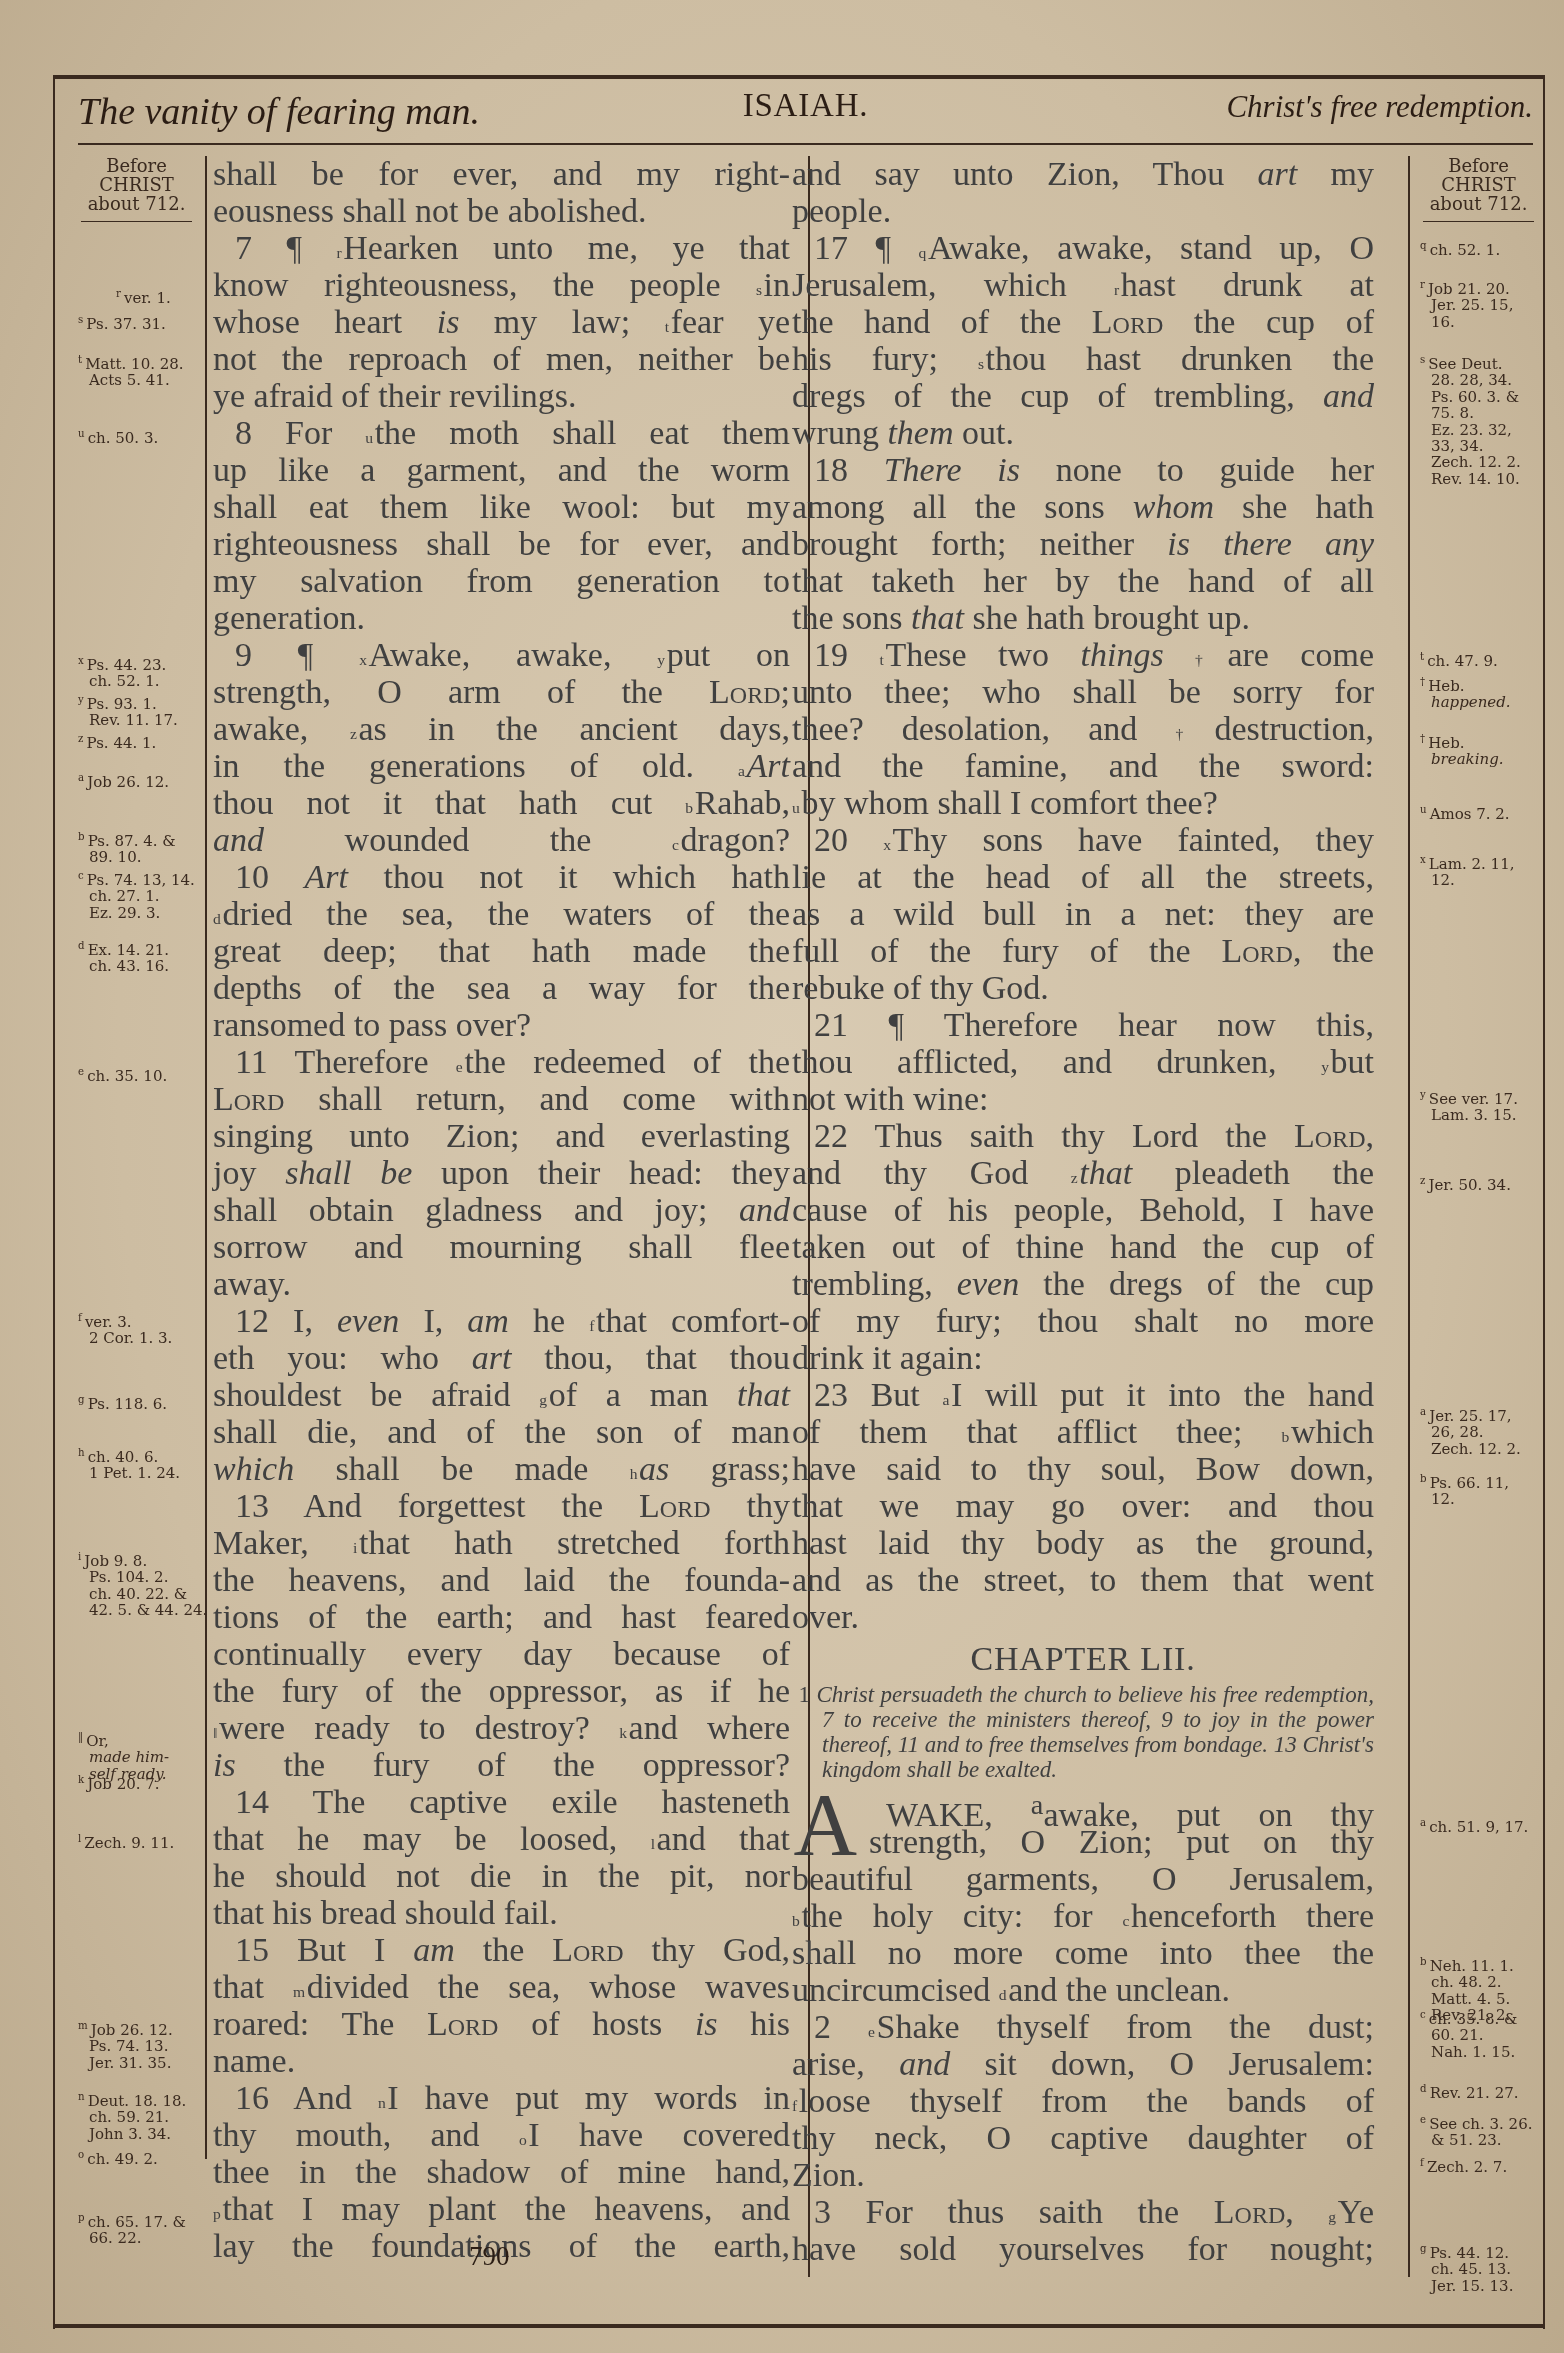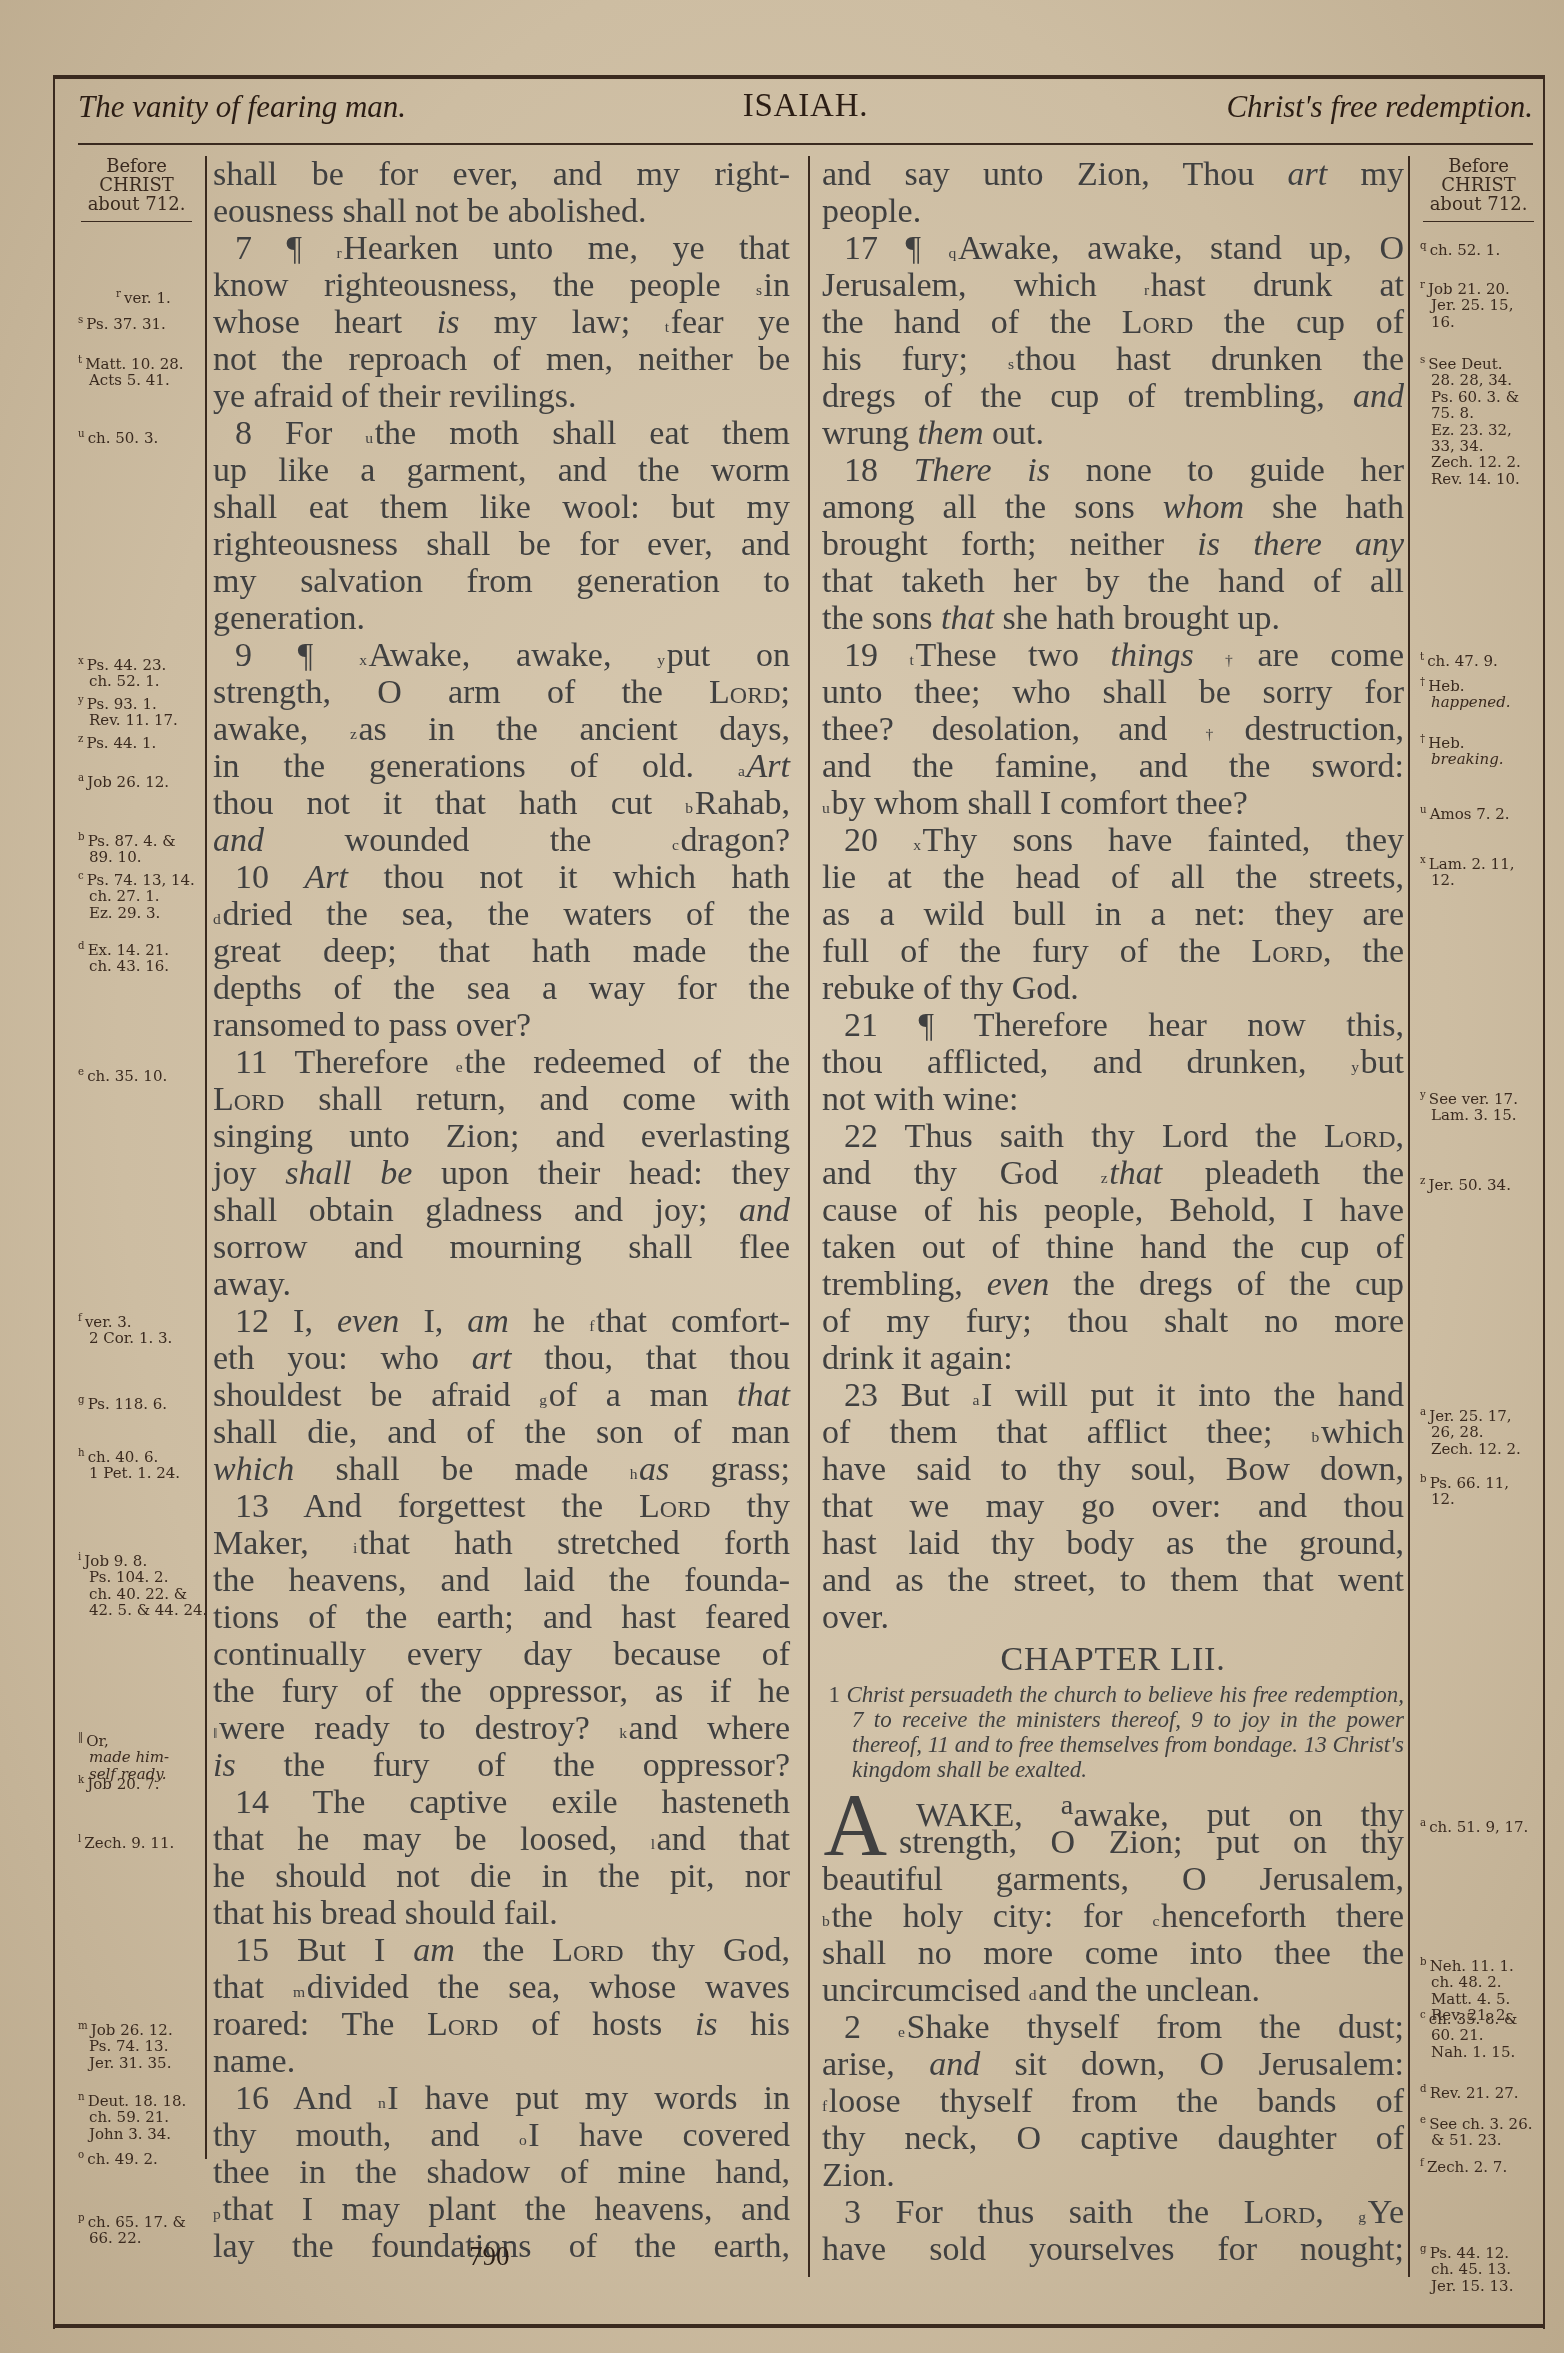--- a/index.html
+++ b/index.html
@@ -11,21 +11,21 @@
     position:relative;
   }
   .frame {
     position:absolute; left:53px; top:75px; width:1488px; height:2254px;
     border-left:2.3px solid #3a2a1f; border-right:2.3px solid #3a2a1f;
   }
   .rule-top { position:absolute; left:53px; top:75px; width:1491px; height:3.9px; background:#3a2a1f; }
   .rule-bottom { position:absolute; left:53px; top:2324px; width:1491px; height:3.9px; background:#3a2a1f; }
   .rule-head { position:absolute; left:78px; top:143px; width:1455px; height:2.3px; background:#3a2a1f; }
   .header { position:absolute; left:78px; top:81px; width:1455px; height:59px; }
-  .hdr-left { position:absolute; left:0; top:7.8px; font-style:italic; font-size:31px; font-family:"Liberation Serif", serif; }
+  .hdr-left { position:absolute; left:0; top:7.8px; font-style:italic; font-size:38px; font-family:"Liberation Serif", serif; }
   .hdr-center { position:absolute; left:0; right:0; top:6.3px; text-align:center; font-size:33px; font-family:"Liberation Serif", serif; letter-spacing:0.8px; }
   .hdr-right { position:absolute; right:0; top:7.8px; font-style:italic; font-size:31px; font-family:"Liberation Serif", serif; }
 
   .vline { position:absolute; width:1.6px; background:#3a2a1f; }
   .margin { position:absolute; font-family:"DejaVu Serif", serif; font-size:15px; line-height:16.4px; color:#3a2a1f; }
   .margin .bc { text-align:center; font-size:18px; line-height:19px; }
   .margin .bc-rule { height:1.6px; background:#3a2a1f; margin:7.8px 3.1px 14px 3.1px; }
   .note { position:absolute; left:0; right:0; white-space:nowrap; }
   .note .mk { font-size:10.2px; vertical-align:super; margin-right:3.1px; }
 
@@ -301,21 +301,21 @@
     <div class="ln"><span>that </span><sup>m</sup><span>divided the sea, whose waves</span></div>
     <div class="ln"><span>roared: The </span><span class="sc">Lord</span><span> of hosts </span><i>is</i><span> his</span></div>
     <div class="ln last"><span>name.</span></div>
     <div class="ln indent"><span>16 And </span><sup>n</sup><span>I have put my words in</span></div>
     <div class="ln"><span>thy mouth, and </span><sup>o</sup><span>I have covered</span></div>
     <div class="ln"><span>thee in the shadow of mine hand,</span></div>
     <div class="ln"><sup>p</sup><span>that I may plant the heavens, and</span></div>
     <div class="ln"><span>lay the foundations of the earth,</span></div>
   </div>
 
-<div class="col" id="col2" style="left:822px; top:155px; width:582px;">
+<div class="col" id="col2" style="left:792px; top:155px; width:582px;">
   <div id="col2top">
       <div class="ln"><span>and say unto Zion, Thou </span><i>art</i><span> my</span></div>
       <div class="ln last"><span>people.</span></div>
       <div class="ln indent"><span>17 ¶ </span><sup>q</sup><span>Awake, awake, stand up, O</span></div>
       <div class="ln"><span>Jerusalem, which </span><sup>r</sup><span>hast drunk at</span></div>
       <div class="ln"><span>the hand of the </span><span class="sc">Lord</span><span> the cup of</span></div>
       <div class="ln"><span>his fury; </span><sup>s</sup><span>thou hast drunken the</span></div>
       <div class="ln"><span>dregs of the cup of trembling, </span><i>and</i></div>
       <div class="ln last"><span>wrung </span><i>them</i><span> out.</span></div>
       <div class="ln indent"><span>18 </span><i>There is</i><span> none to guide her</span></div>

